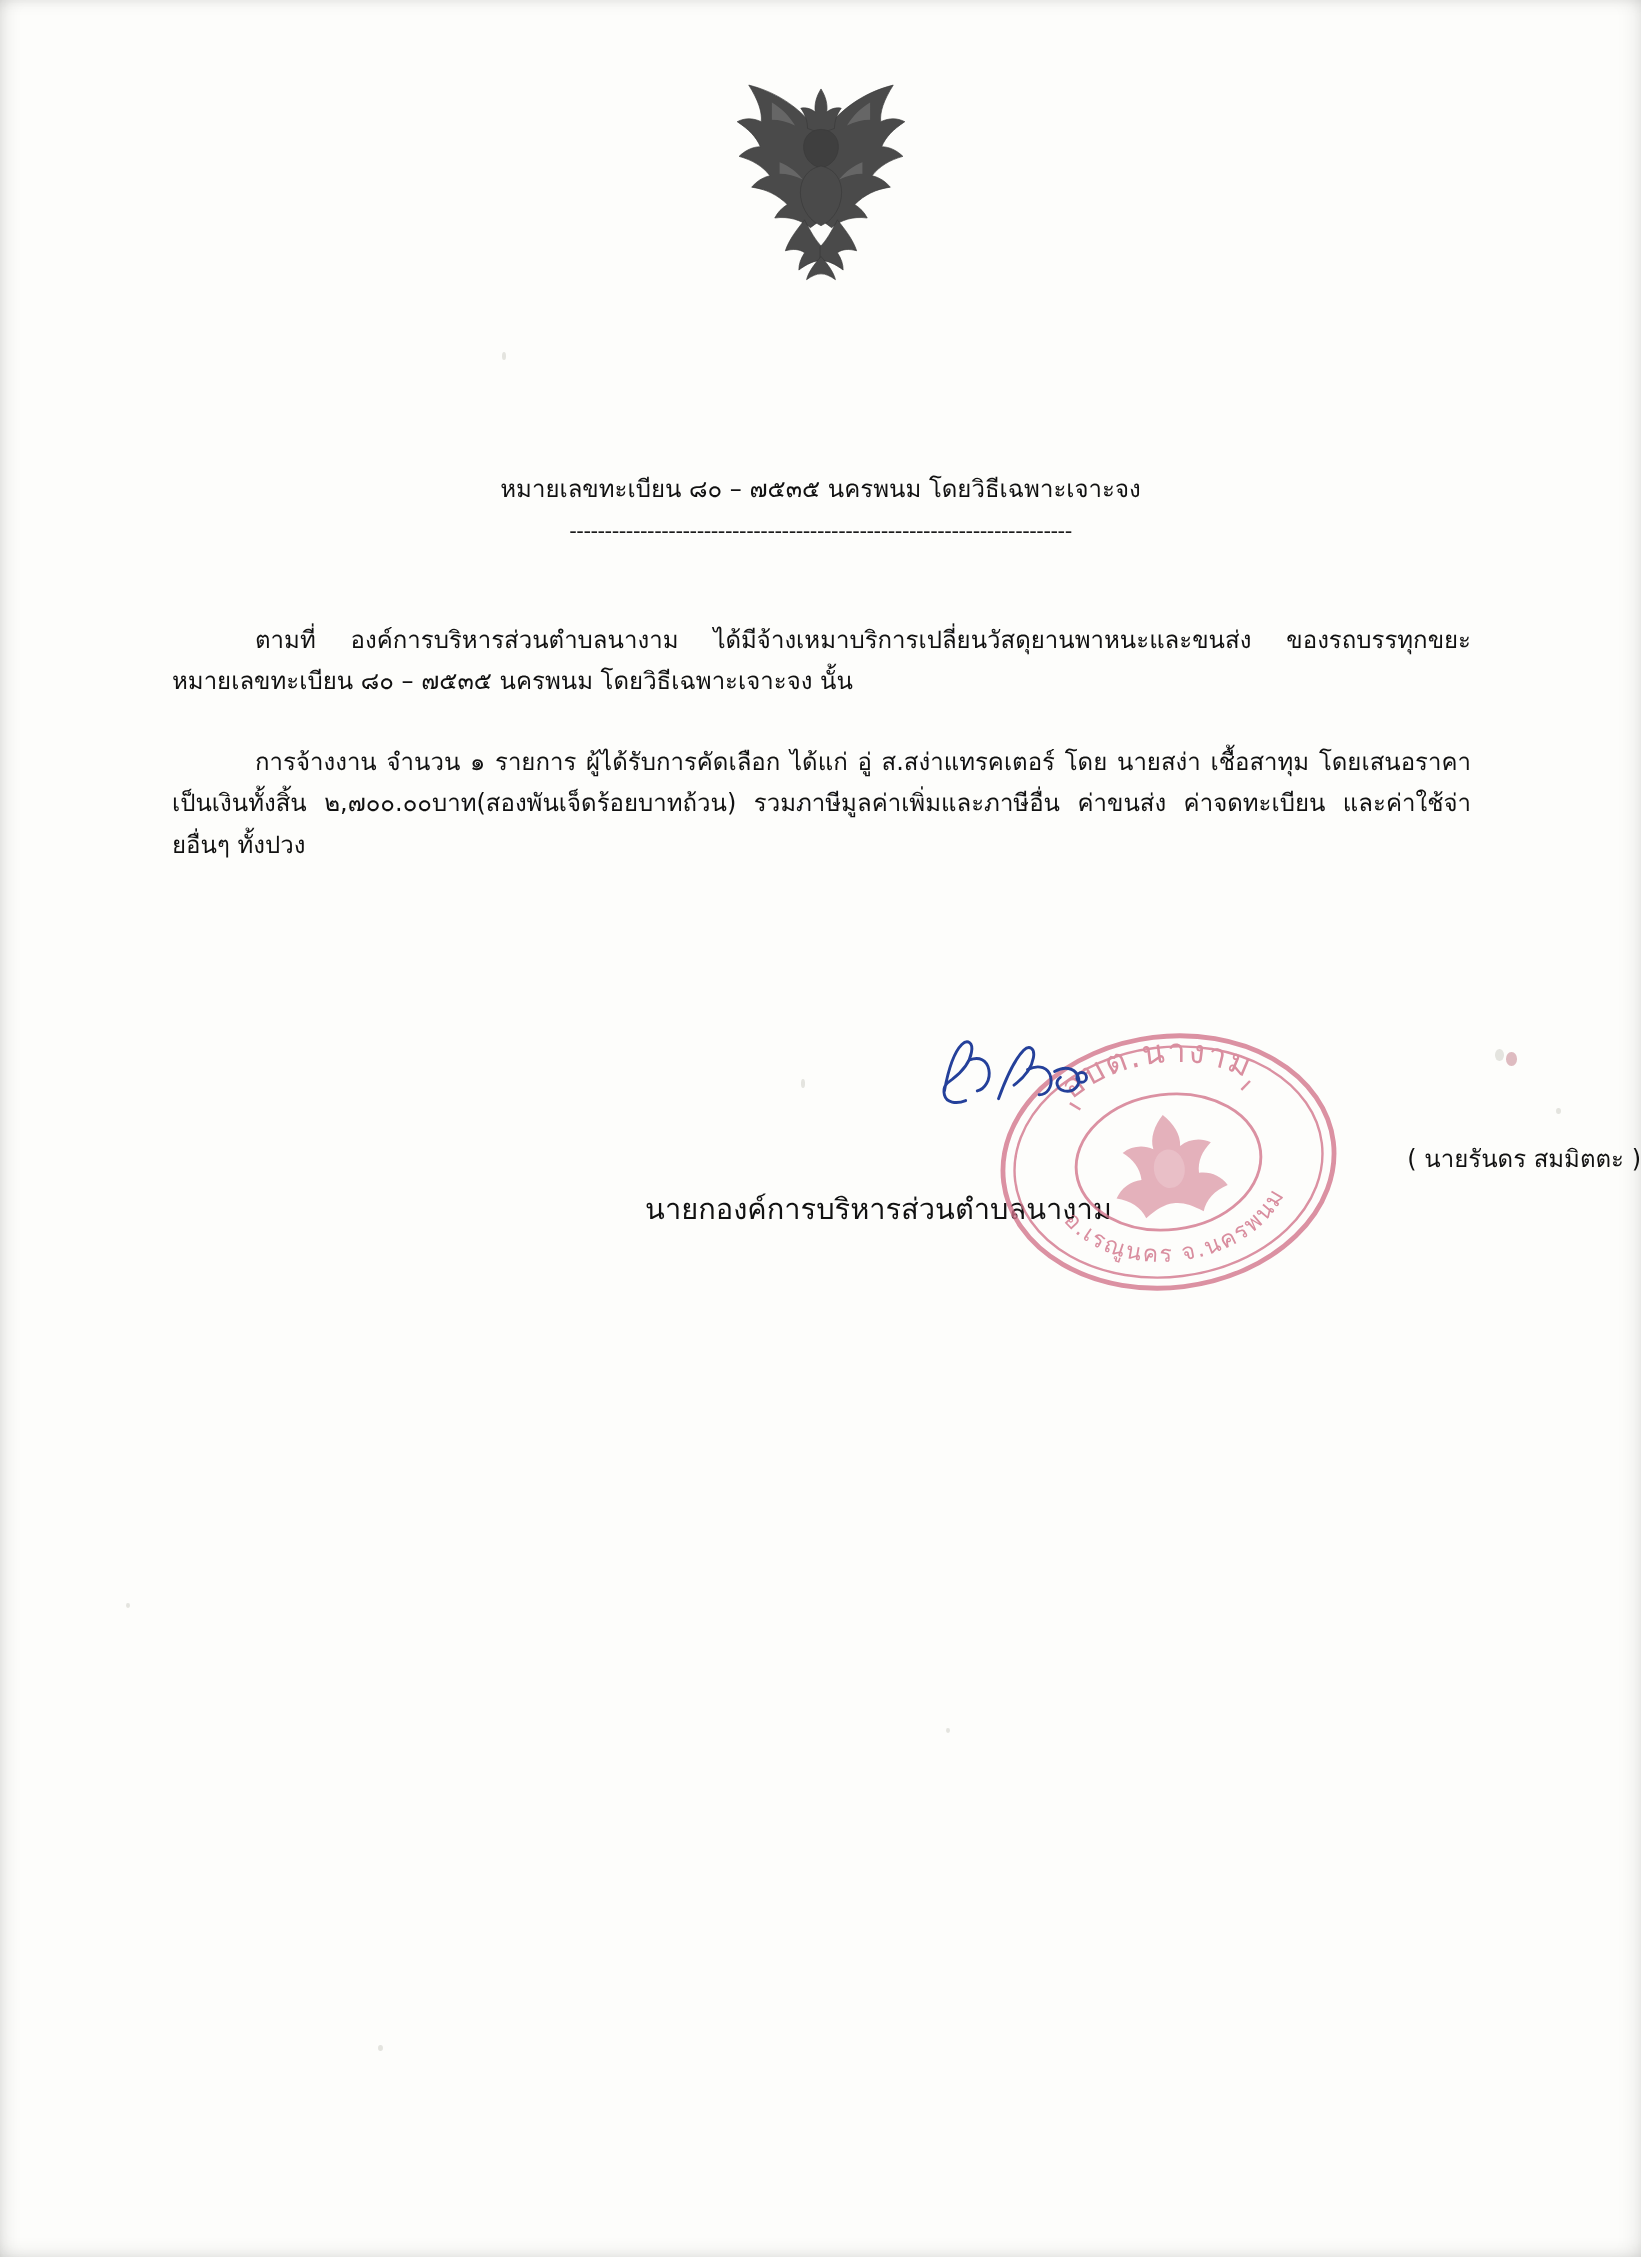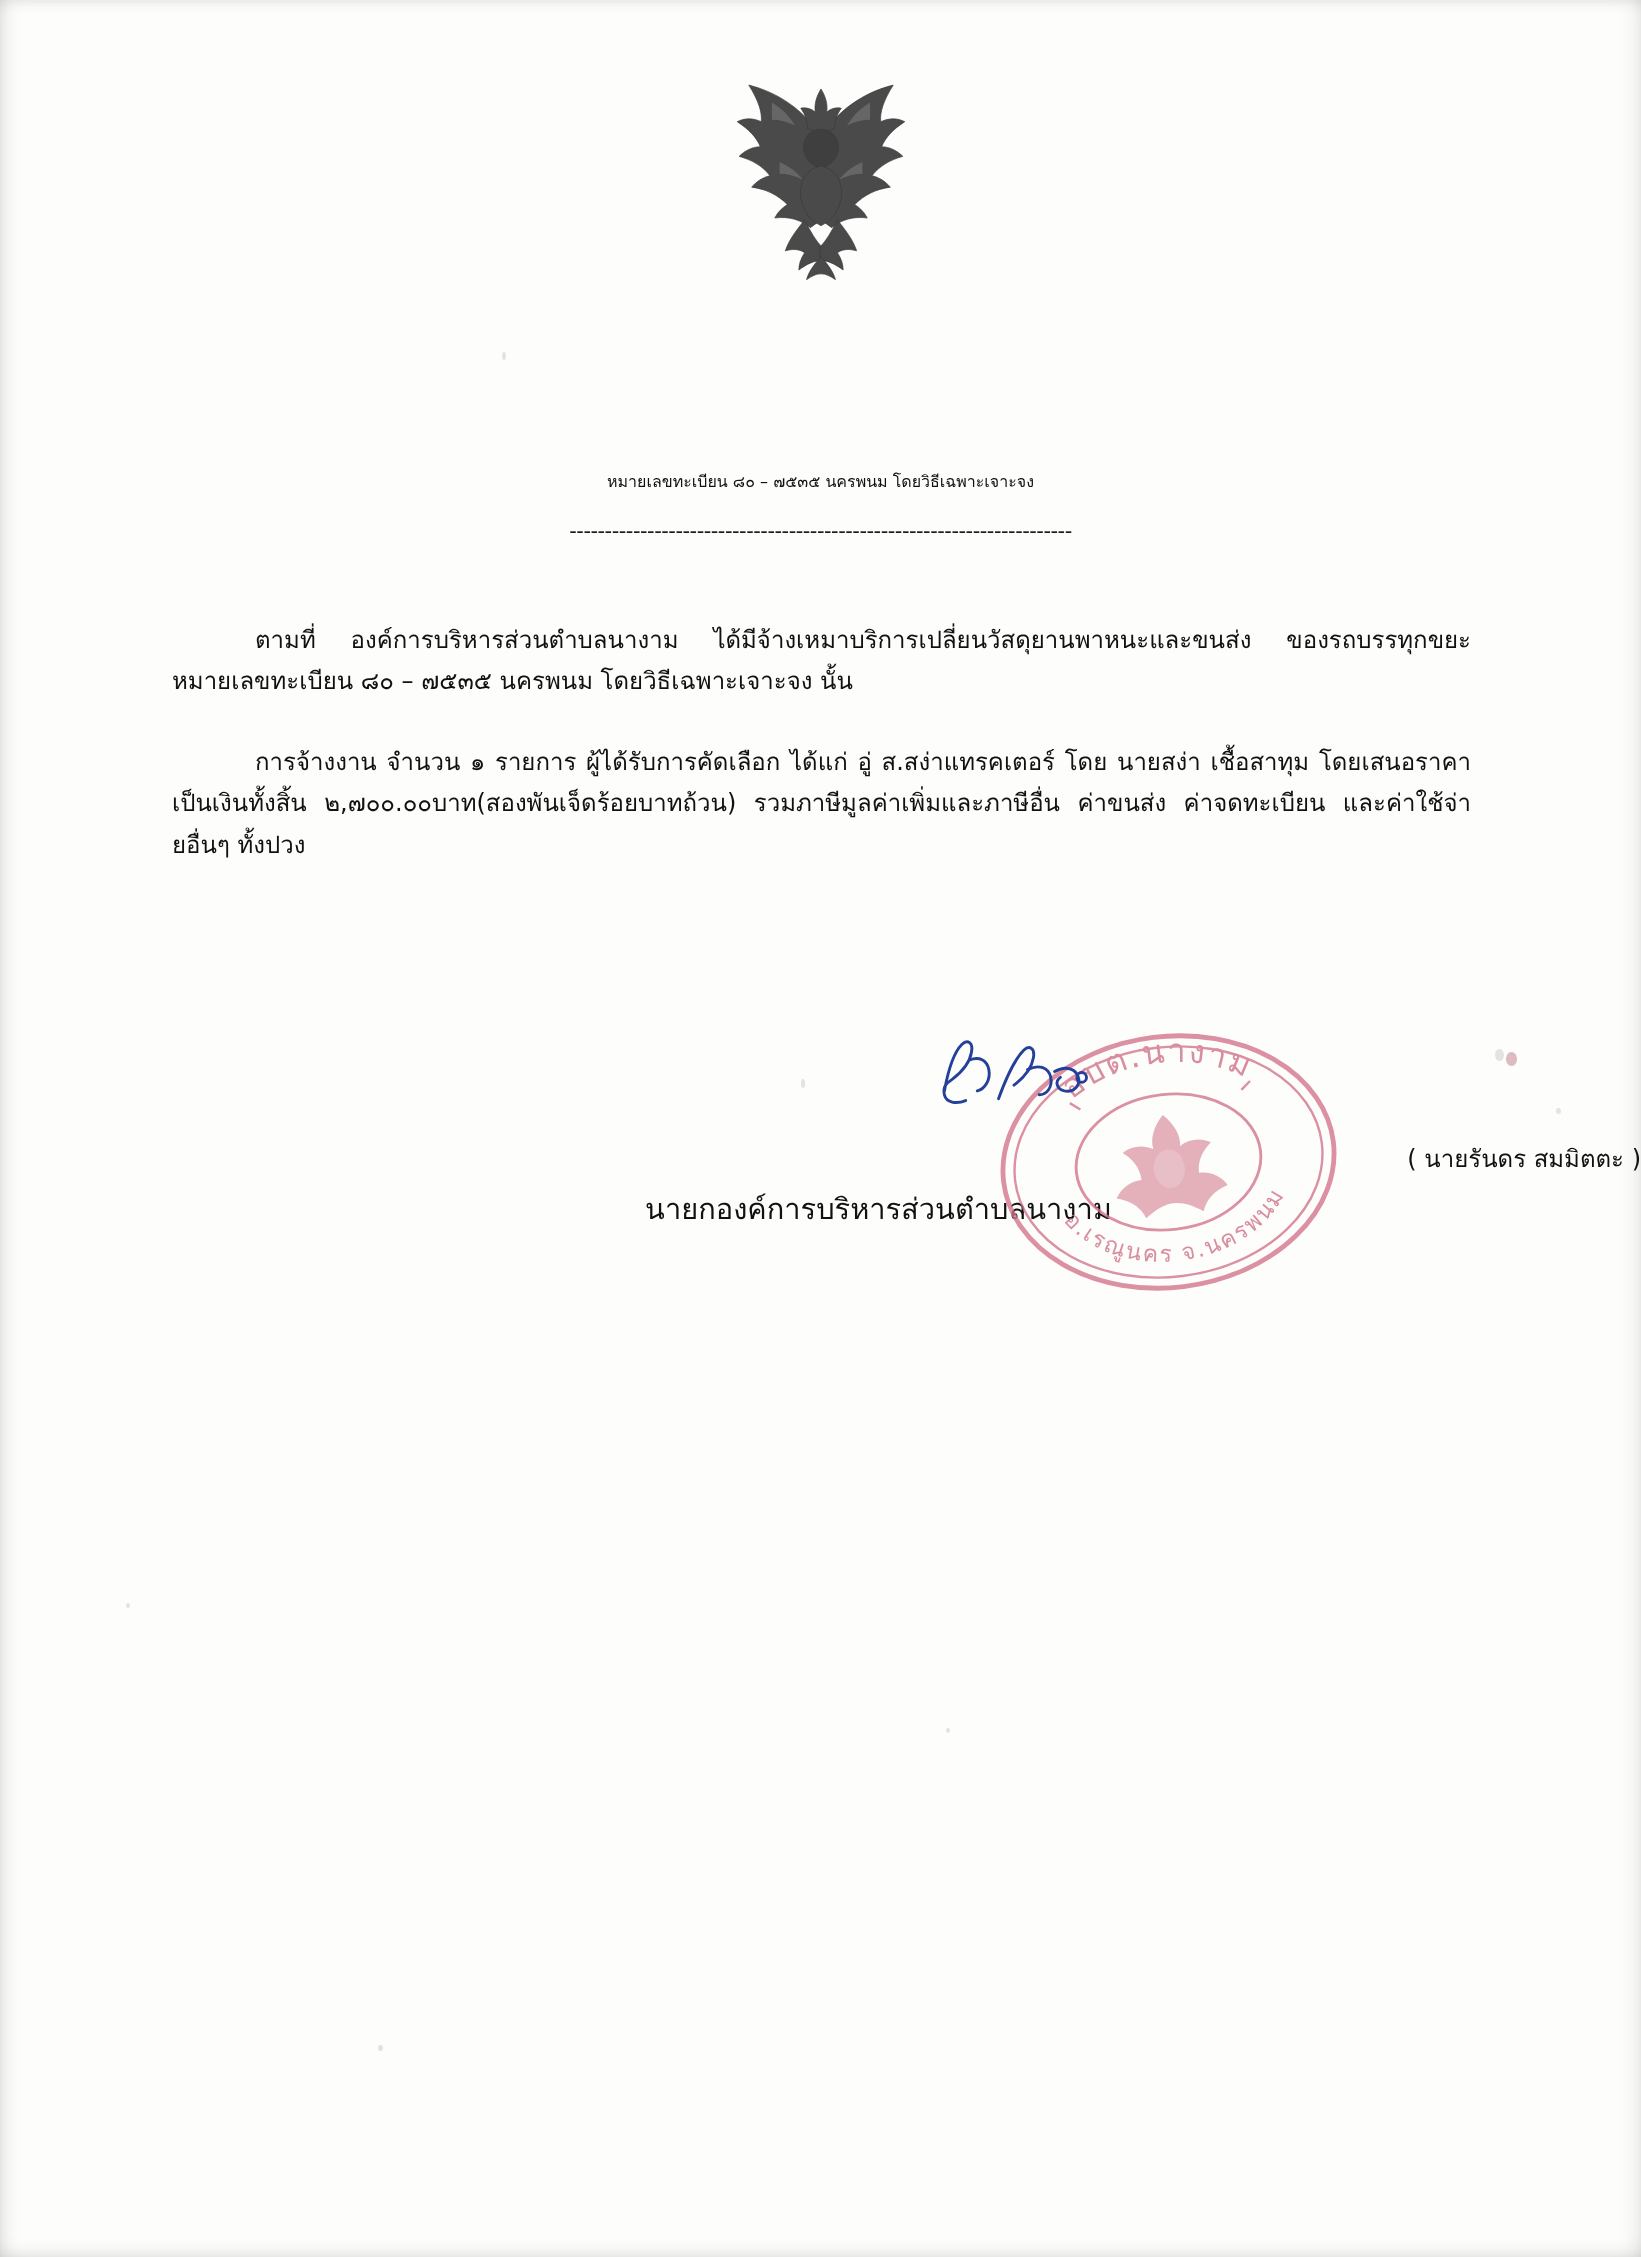--- a/index.html
+++ b/index.html
@@ -66,21 +66,21 @@
     top: 417px;
     text-align: center;
     font-size: 24px;
     z-index: 6;
   }
   .subject-line2 {
     position: absolute;
     left: 0; right: 0;
     top: 469px;
     text-align: center;
-    font-size: 16px;
+    font-size: 24px;
     z-index: 6;
   }
   .divider-dashes {
     position: absolute;
     left: 0; right: 0;
     top: 519px;
     text-align: center;
     font-size: 21px;
     letter-spacing: -0.5px;
     color: #1a1a1a;

